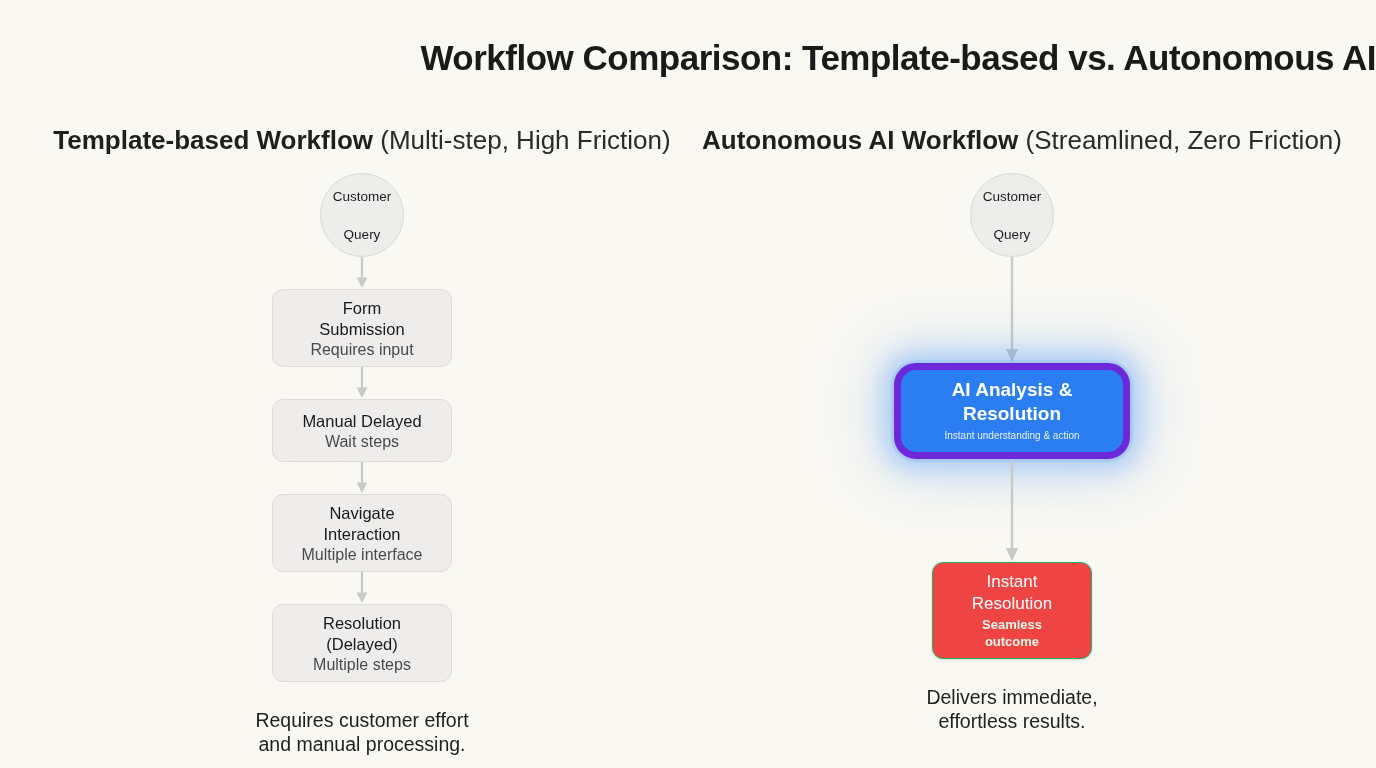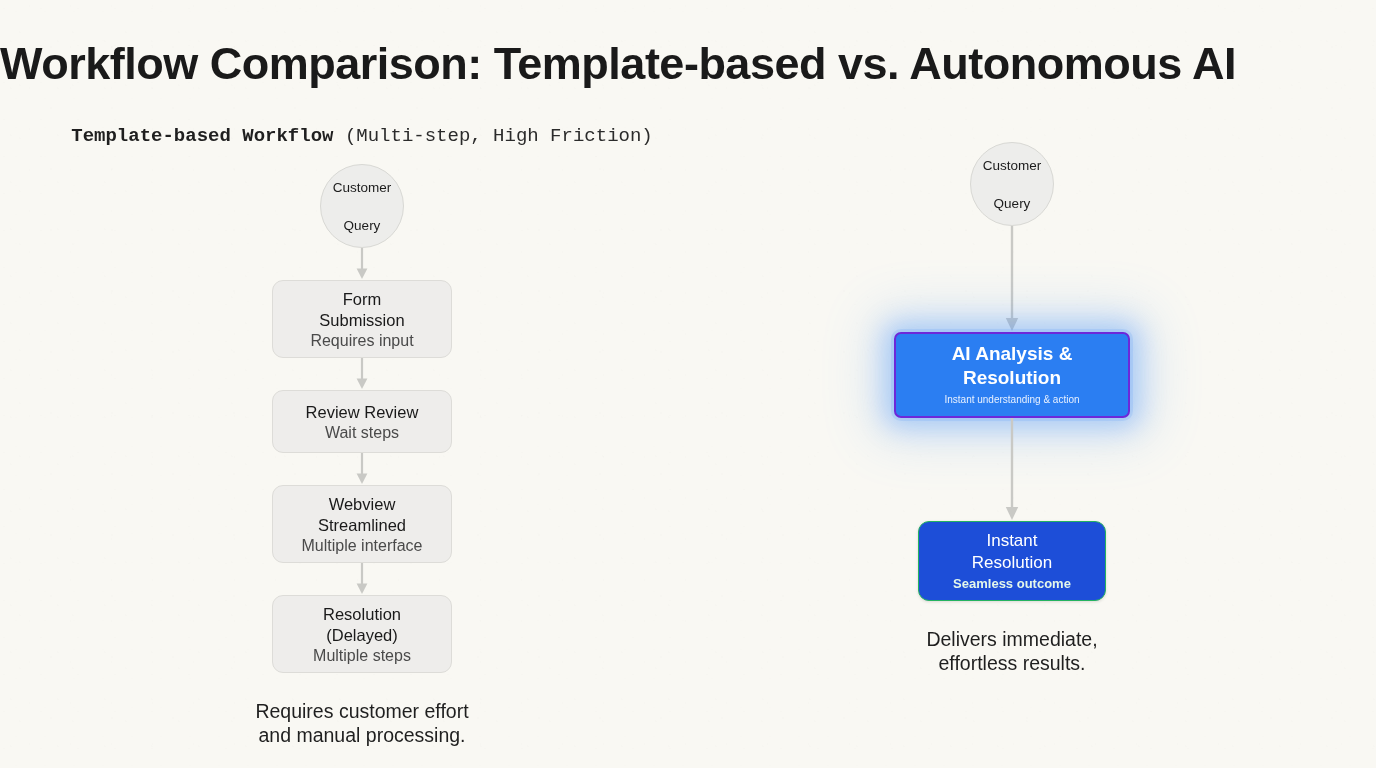--- a/index.html
+++ b/index.html
@@ -37,41 +37,40 @@
     z-index: 1;
     width: 1376px;
     height: 768px;
   }
 
   .title {
     position: absolute;
     top: 38px;
     left: 0;
     width: 1376px;
-    text-align: left;
-    font-size: 45px;
+    text-align: right;
+    font-size: 35px;
     font-weight: bold;
     letter-spacing: -0.5px;
     color: #1a1a1a;
   }
 
   .column {
     position: absolute;
     top: 125px;
     width: 620px;
   }
   .col-left  { left: 52px; }
   .col-right { left: 702px; }
 
   .col-header {
     text-align: center;
-    font-size: 19px;
+    font-size: 26px;
     color: #1f1f1f;
     white-space: nowrap;
-    font-family: Liberation Mono, monospace;
   }
   .col-header .strong { font-weight: bold; }
   .col-header .light  { font-weight: normal; color: #2b2b2b; }
 
   .flowstack {
     position: relative;
     margin-top: 17px;
     display: flex;
     flex-direction: column;
     align-items: center;
@@ -118,34 +117,34 @@
   .box-node .n-sub {
     font-size: 16px;
     color: #4a4a4a;
     line-height: 17px;
     margin-top: 1px;
   }
 
   .box-node.wide { width: 236px; min-height: 78px; }
   .box-node.accent-blue {
     background: #2b7ef2;
-    border: 2px solid #6d28d9;
-    border-radius: 7px;
+    border: 7px solid #6d28d9;
+    border-radius: 22px;
     box-shadow:
       0 0 0 3px rgba(80,150,250,.16),
       0 0 24px 10px rgba(70,145,250,.34),
       0 0 52px 22px rgba(90,160,250,.20);
   }
   .box-node.accent-blue .n-title { color: #ffffff; font-size: 19px; font-weight: bold; line-height: 24px; }
   .box-node.accent-blue .n-sub   { color: #e7f0ff; font-size: 10px; }
 
   .box-node.accent-green {
-    width: 188px;
+    width: 160px;
     min-height: 68px;
-    background: #1d4ed8;
+    background: #ef4444;
     border: 1px solid #25b35f;
     border-radius: 11px;
     box-shadow: 0 1px 3px rgba(0,0,0,.12);
   }
   .box-node.accent-green .n-title { color: #ffffff; font-size: 17px; line-height: 22px; }
   .box-node.accent-green .n-sub   { color: #e4f7ea; font-size: 13px; font-weight: bold; }
 
   
   .connector {
     display: block;
@@ -193,51 +192,55 @@
         <div class="n-title">Form Submission</div>
         <div class="n-sub">Requires input</div>
       </div>
 
       <svg class="connector" width="20" height="32" viewBox="0 0 20 32">
         <line x1="10" y1="0" x2="10" y2="22" stroke="#c9c9c5" stroke-width="2.2"></line>
         <polygon points="10,31 4.6,20.5 15.4,20.5" fill="#c9c9c5"></polygon>
       </svg>
 
       <div class="box-node">
-        <div class="n-title">Review Review</div>
+        <div class="n-title">Manual Delayed</div>
         <div class="n-sub">Wait steps</div>
       </div>
 
       <svg class="connector" width="20" height="32" viewBox="0 0 20 32">
         <line x1="10" y1="0" x2="10" y2="22" stroke="#c9c9c5" stroke-width="2.2"></line>
         <polygon points="10,31 4.6,20.5 15.4,20.5" fill="#c9c9c5"></polygon>
       </svg>
 
       <div class="box-node">
-        <div class="n-title">Webview Streamlined</div>
+        <div class="n-title">Navigate Interaction</div>
         <div class="n-sub">Multiple interface</div>
       </div>
 
       <svg class="connector" width="20" height="32" viewBox="0 0 20 32">
         <line x1="10" y1="0" x2="10" y2="22" stroke="#c9c9c5" stroke-width="2.2"></line>
         <polygon points="10,31 4.6,20.5 15.4,20.5" fill="#c9c9c5"></polygon>
       </svg>
 
       <div class="box-node">
         <div class="n-title">Resolution (Delayed)</div>
         <div class="n-sub">Multiple steps</div>
       </div>
 
       <div class="footnote">Requires customer effort
 and manual processing.</div>
     </div>
   </div>
 
   <div class="column col-right">
 
+    <div class="col-header">
+      <span class="strong">Autonomous AI Workflow</span>
+      <span class="light">(Streamlined, Zero Friction)</span>
+    </div>
 
     <div class="flowstack">
 
       <div class="circle-node">
         <span>Customer</span>
         <span>Query</span>
       </div>
 
       <svg class="connector" width="20" height="106" viewBox="0 0 20 106">
         <line x1="10" y1="0" x2="10" y2="94" stroke="#c9c9c5" stroke-width="2.4"></line>

